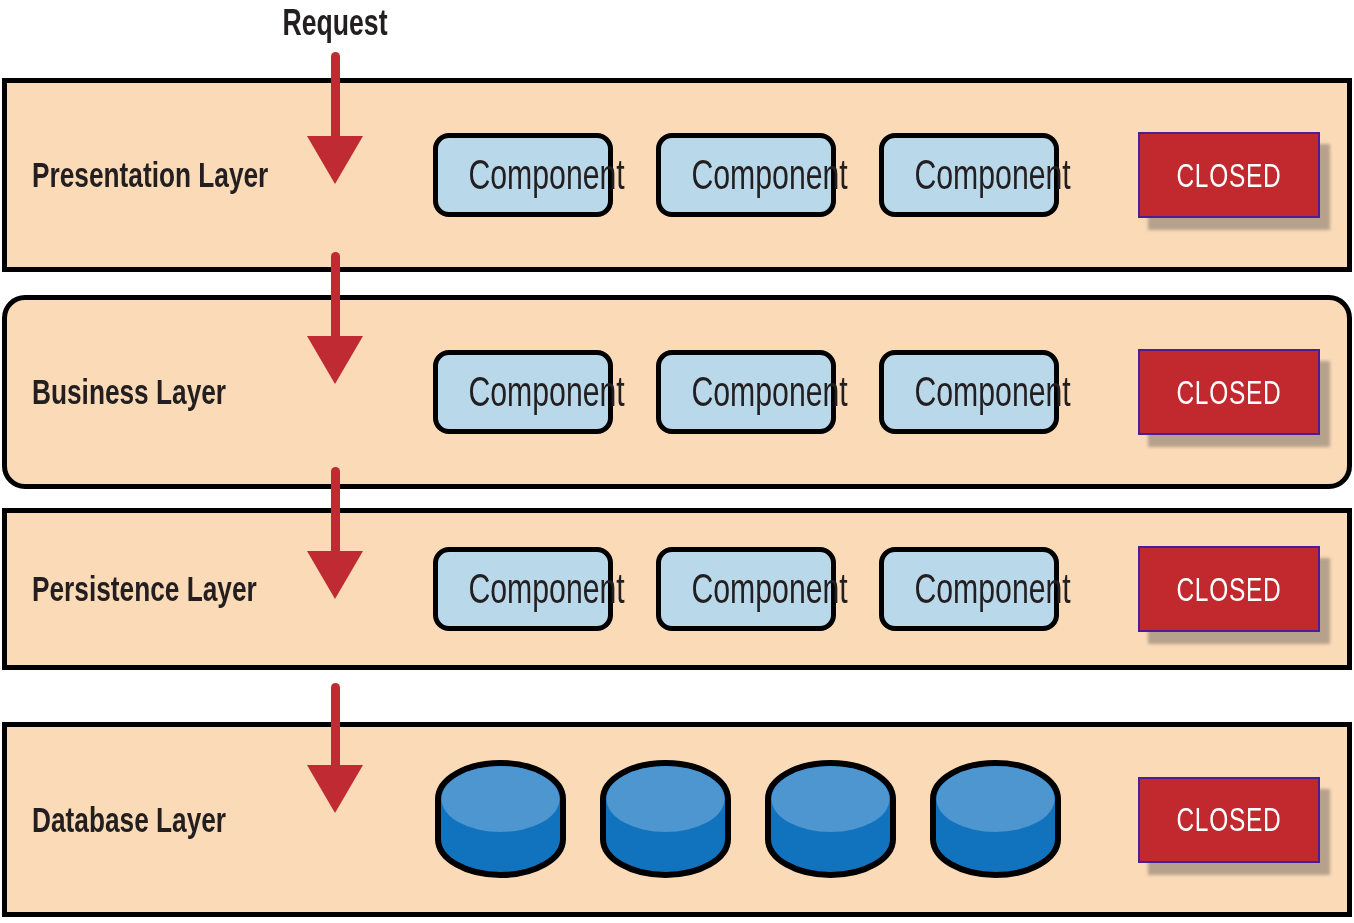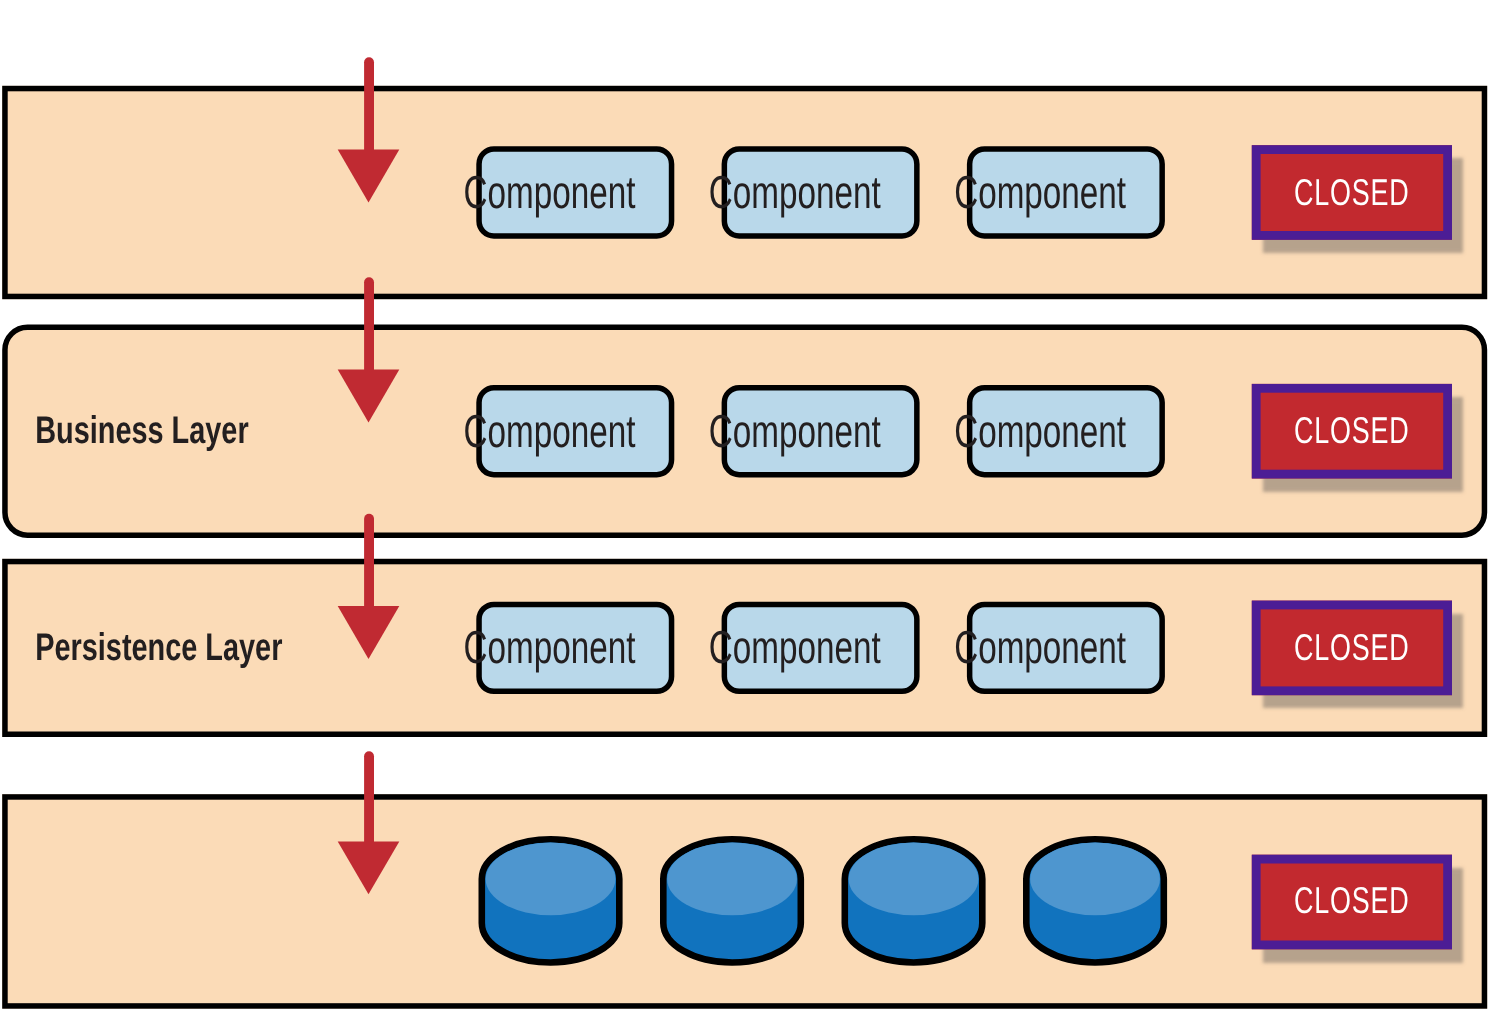--- a/index.html
+++ b/index.html
@@ -38,29 +38,29 @@
     position:absolute;left:25px;top:50%;transform:translateY(-50%);
     font-size:35px;font-weight:700;color:var(--text);
   }
 
   .comp{
     position:absolute;top:50%;transform:translateY(-50%);
     width:180px;height:84px;
     background:var(--component-fill);
     border:5px solid var(--component-border);
     border-radius:16px;
-    display:flex;align-items:center;justify-content:flex-end;
+    display:flex;align-items:center;justify-content:flex-start;
     font-size:42px;font-weight:400;color:var(--text);
   }
 
   .closed{
     position:absolute;top:50%;transform:translateY(-50%);left:1131px;
     width:182px;height:86px;
     background:var(--closed-bg);
-    border:8px solid #4c1d95;
+    border:2px solid #4c1d95;
     box-shadow:10px 12px 3px rgba(125,115,105,0.55);
     display:flex;align-items:center;justify-content:center;
     font-size:34px;font-weight:400;color:var(--closed-text);letter-spacing:1px;
   }
 
   .arrow{position:absolute;width:57px;z-index:5;}
   .arrow .shaft{width:9px;margin:0 auto;background:var(--arrow);border-radius:5px 5px 0 0;}
   .arrow .head{
     width:0;height:0;margin-top:-1px;
     border-left:28px solid transparent;
@@ -78,39 +78,45 @@
     font-size:27px;color:var(--watermark);
     text-shadow:2px 2px 0 rgba(95,88,82,0.75), -1px -1px 0 rgba(95,88,82,0.35);
     letter-spacing:2px;
   }
 </style>
 </head>
 <body>
 
 <div class="canvas">
 
+  <div class="request-label">
+    <span class="sx">Request</span>
+  </div>
 
   <div class="arrow" style="left:307px;top:52px;">
     <div class="shaft" style="height:85px;"></div>
     <div class="head"></div>
   </div>
   <div class="arrow" style="left:307px;top:252px;">
     <div class="shaft" style="height:85px;"></div>
     <div class="head"></div>
   </div>
   <div class="arrow" style="left:307px;top:467px;">
     <div class="shaft" style="height:85px;"></div>
     <div class="head"></div>
   </div>
   <div class="arrow" style="left:307px;top:683px;">
     <div class="shaft" style="height:83px;"></div>
     <div class="head"></div>
   </div>
 
   <section class="layer" style="top:78px;height:194px;">
+    <div class="layer-label">
+      <span class="sx-left">Presentation Layer</span>
+    </div>
     <div class="comp" style="left:426px;">
       <span class="sx">Component</span>
     </div>
     <div class="comp" style="left:649px;">
       <span class="sx">Component</span>
     </div>
     <div class="comp" style="left:872px;">
       <span class="sx">Component</span>
     </div>
     <div class="closed">
@@ -148,20 +154,23 @@
     </div>
     <div class="comp" style="left:872px;">
       <span class="sx">Component</span>
     </div>
     <div class="closed">
       <span class="sx">CLOSED</span>
     </div>
   </section>
 
   <section class="layer" style="top:722px;height:195px;">
+    <div class="layer-label">
+      <span class="sx-left">Database Layer</span>
+    </div>
 
     <span class="cyl" style="left:426px;">
       <svg viewBox="0 0 135 122" aria-hidden="true">
         <path class="cyl-body" d="M5 40 L5 80 A62.5 36 0 0 0 130 80 L130 40 A62.5 36 0 0 0 5 40 Z"></path>
         <ellipse class="cyl-top" cx="67.5" cy="40" rx="59" ry="33"></ellipse>
       </svg>
     </span>
     <span class="cyl" style="left:591px;">
       <svg viewBox="0 0 135 122" aria-hidden="true">
         <path class="cyl-body" d="M5 40 L5 80 A62.5 36 0 0 0 130 80 L130 40 A62.5 36 0 0 0 5 40 Z"></path>

